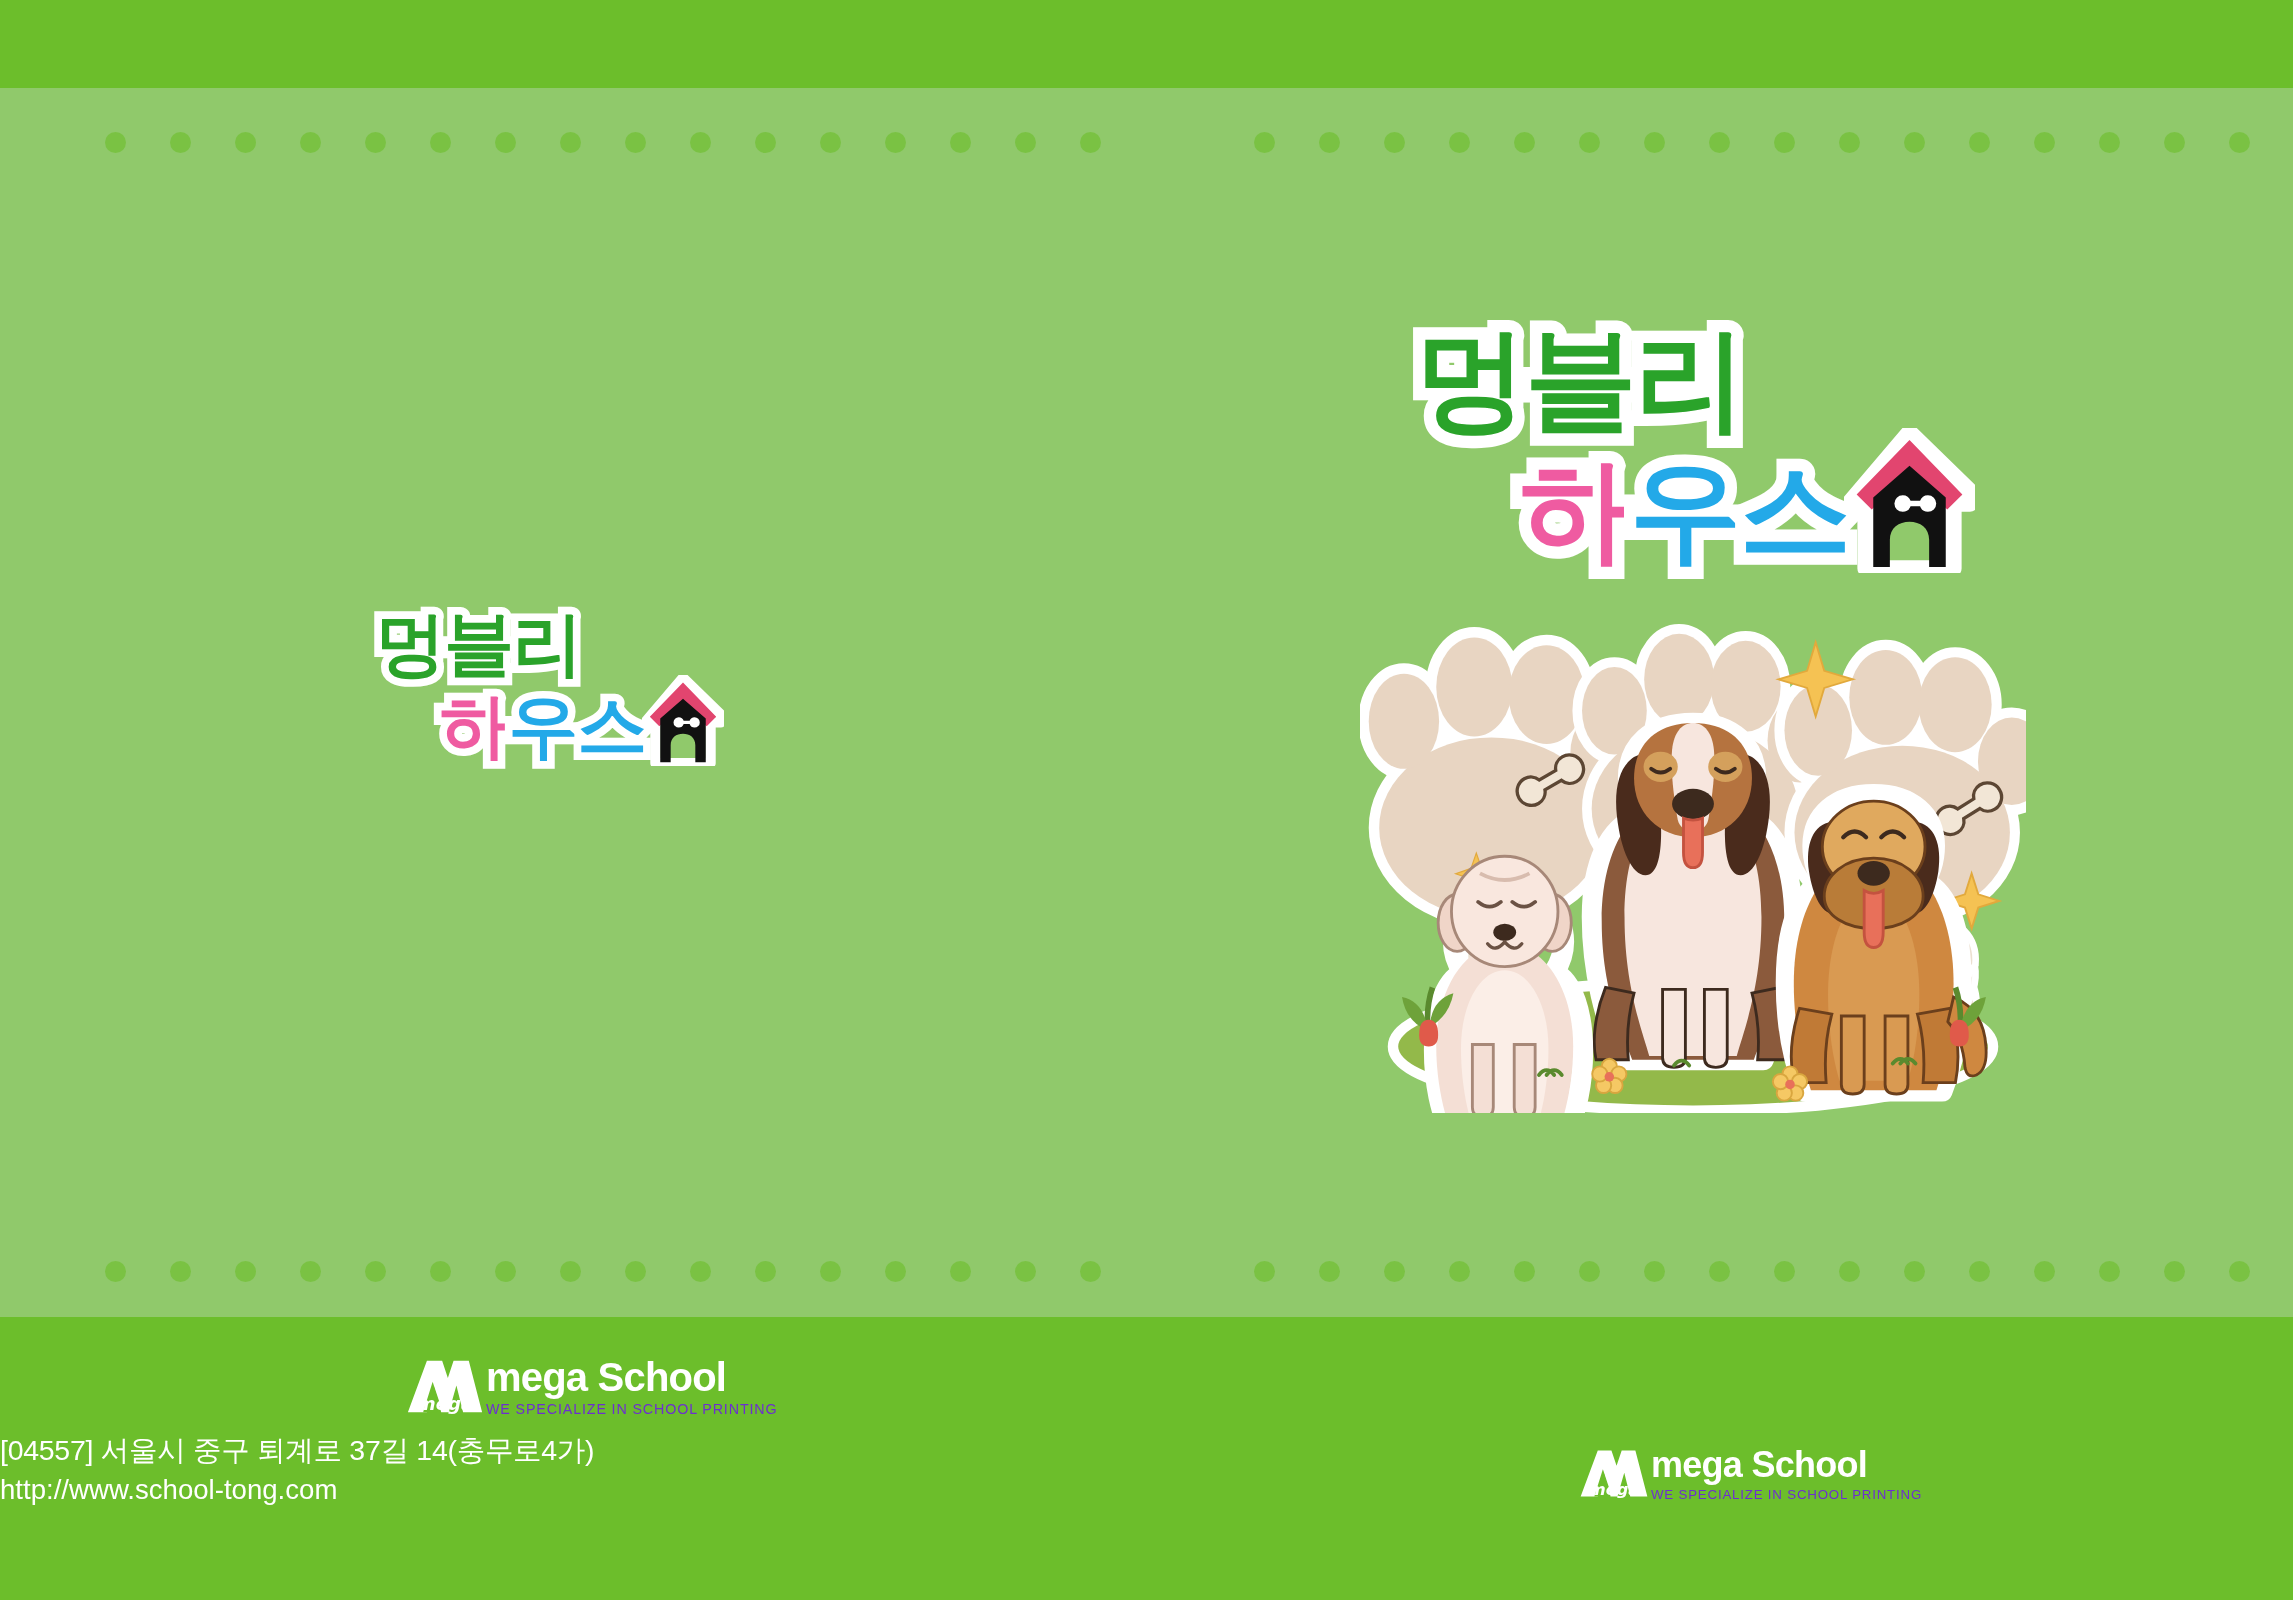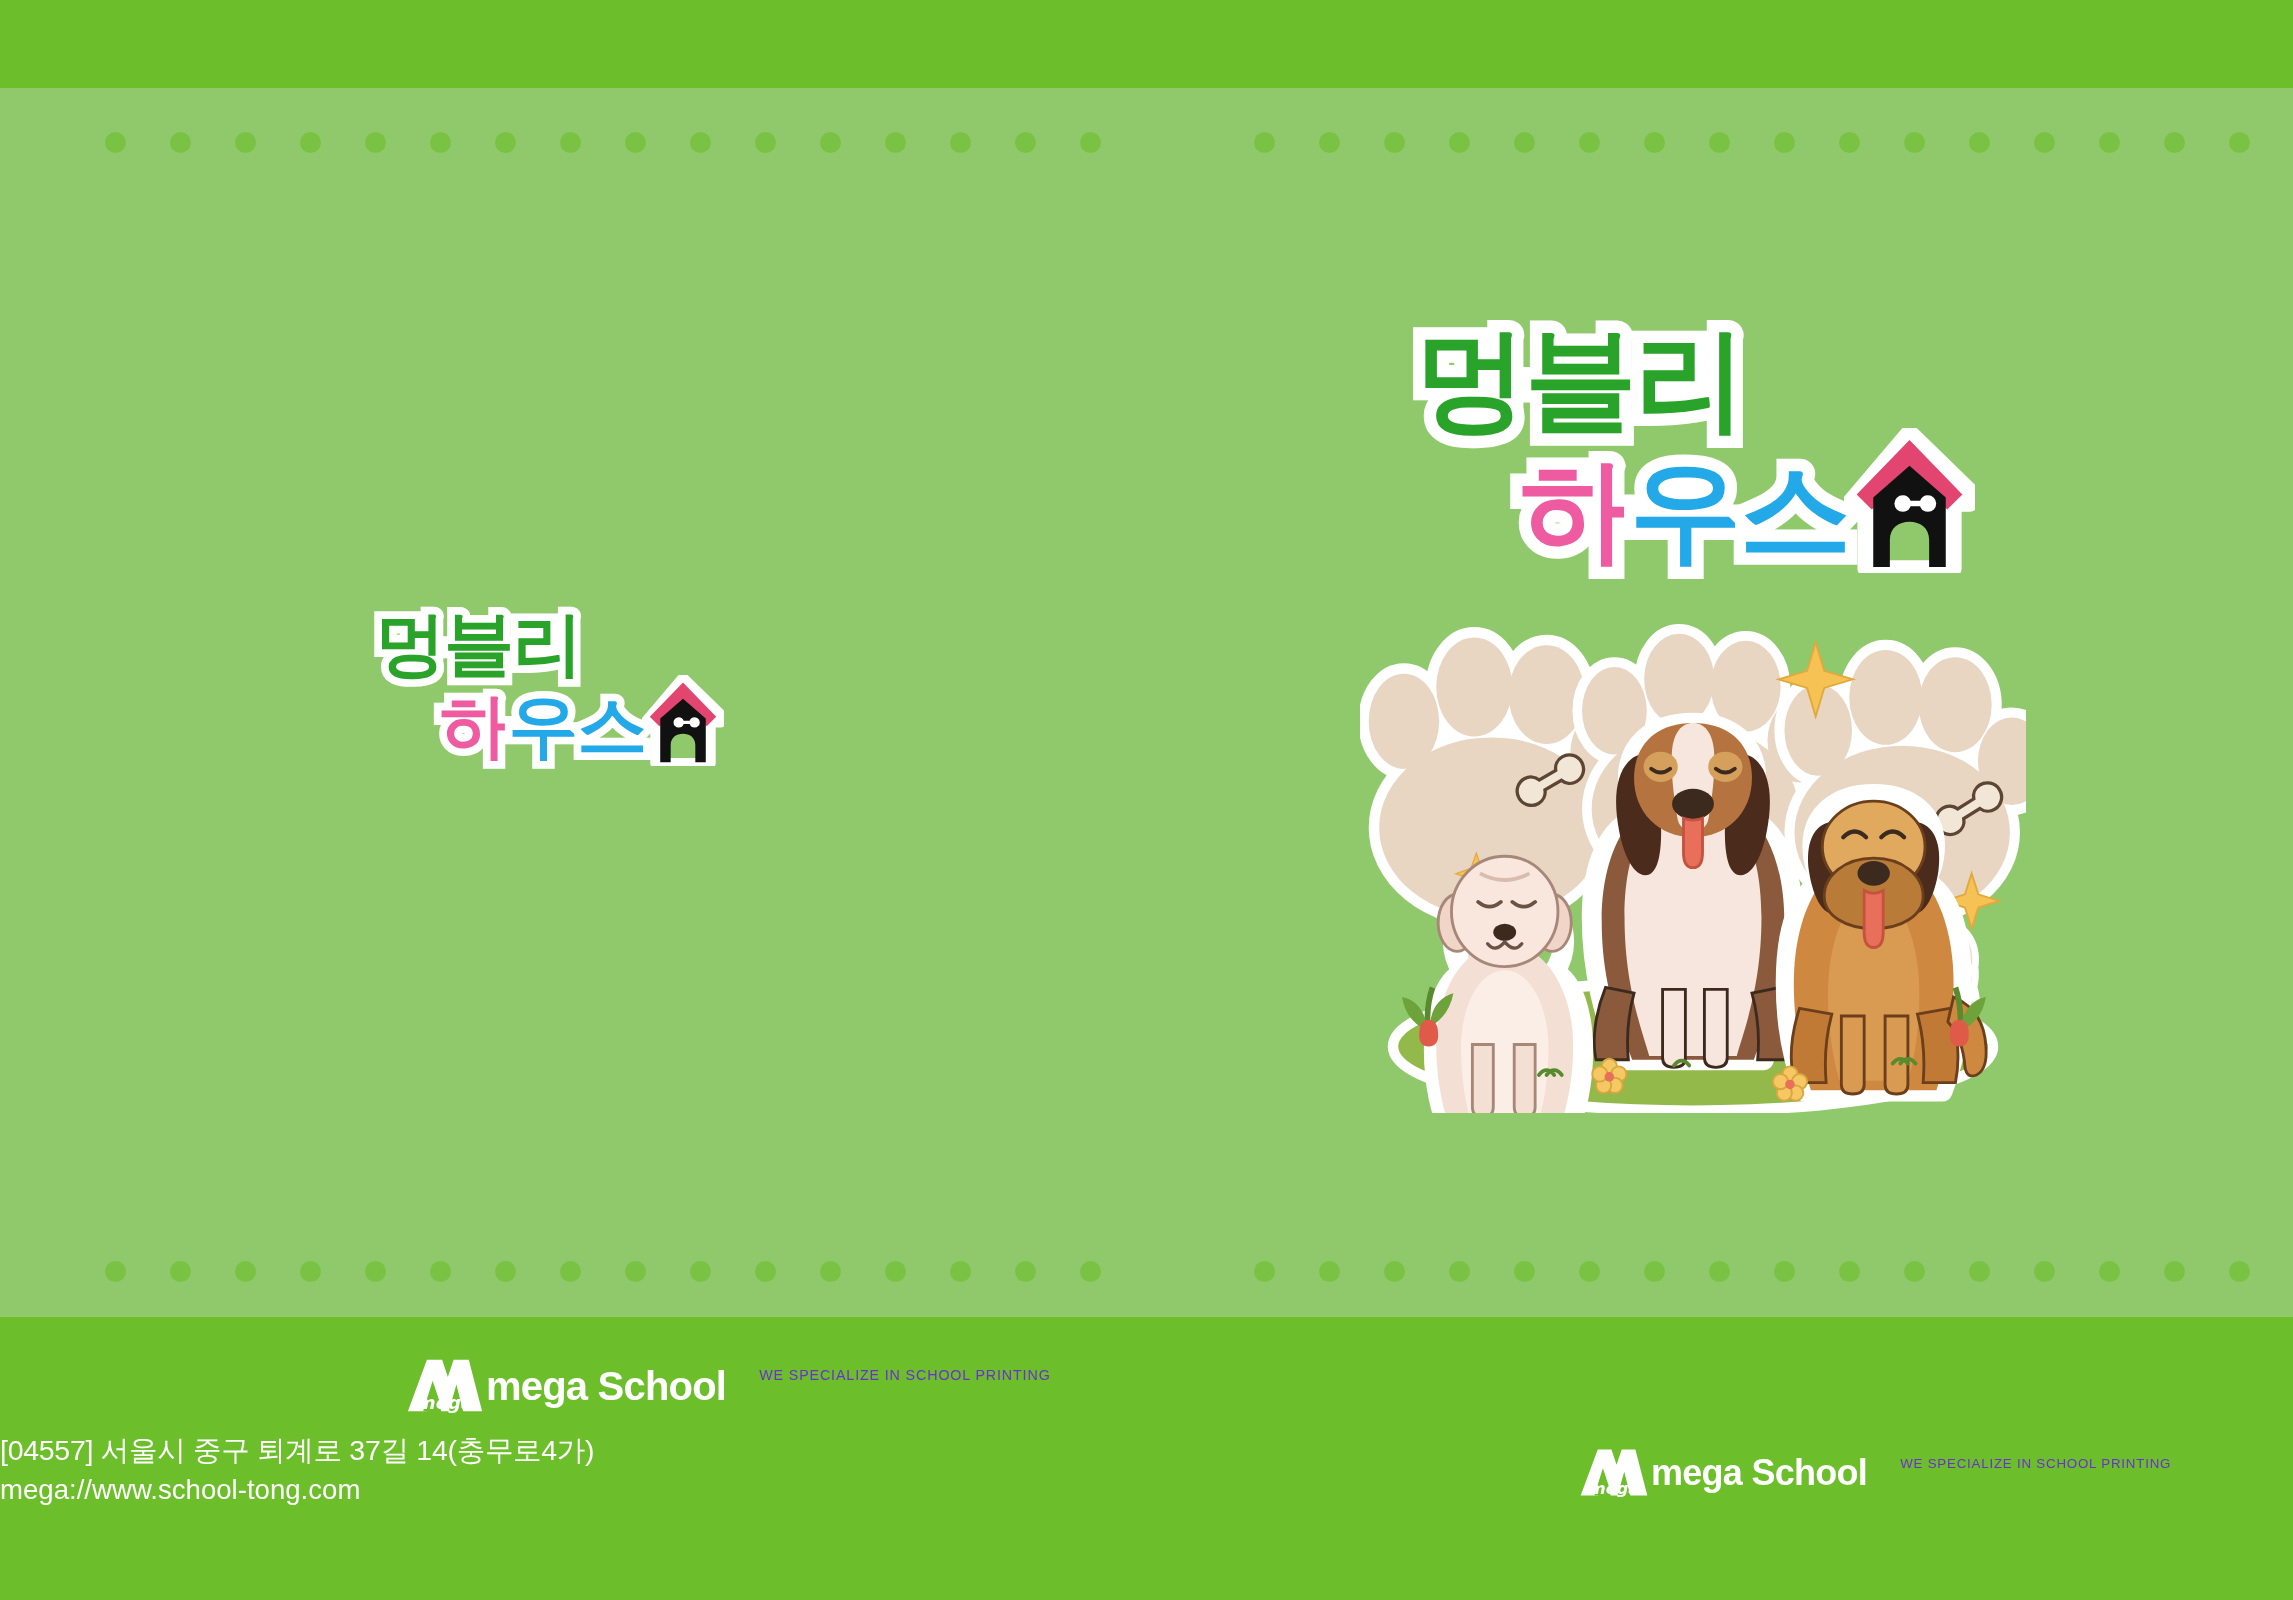--- a/index.html
+++ b/index.html
@@ -63,21 +63,21 @@
   .logo-back .doghouse{margin-left:-3.8px;margin-bottom:-4.8px;}
 
   
   .illus{position:absolute;left:1360px;top:609px;width:666px;height:504px;}
   .illus svg{width:100%;height:100%;display:block;}
 
   
   .mega{position:absolute;display:flex;align-items:center;}
   .mega .mark{position:relative;flex:0 0 auto;}
   .mega .mark svg{display:block;}
-  .mega .words{display:flex;flex-direction:row;justify-content:center;gap:33px;}
+  .mega .words{display:flex;flex-direction:column;justify-content:center;}
   .mega .brand{color:#fff;font-weight:bold;letter-spacing:-0.02em;white-space:nowrap;}
   .mega .tag{color:#6d28d9;white-space:nowrap;letter-spacing:.06em;opacity:.95;}
 
   .mega-back{left:404px;top:1356px;}
   .mega-back .brand{font-size:40px;line-height:1.05;}
   .mega-back .tag{font-size:14.3px;margin-top:2.9px;}
 
   .mega-front{left:1577px;top:1446px;}
   .mega-front .brand{font-size:36px;line-height:1.05;}
   .mega-front .tag{font-size:13.3px;margin-top:2.9px;}
@@ -198,21 +198,21 @@
       </svg>
     </div>
     <div class="words">
       <div class="brand">mega School</div>
       <div class="tag">WE SPECIALIZE IN SCHOOL PRINTING</div>
     </div>
   </div>
 
   <div class="addr">
     <div class="line">[04557] 서울시 중구 퇴계로 37길 14(충무로4가)</div>
-    <div class="url">mega://www.school-tong.com</div>
+    <div class="url">http://www.school-tong.com</div>
   </div>
 
   <div class="logo logo-main">
     <div class="line1">
       <span class="ch g">멍</span>
       <span class="ch g">블</span>
       <span class="ch g">리</span>
     </div>
     <div class="line2">
       <span class="ch p">하</span>

